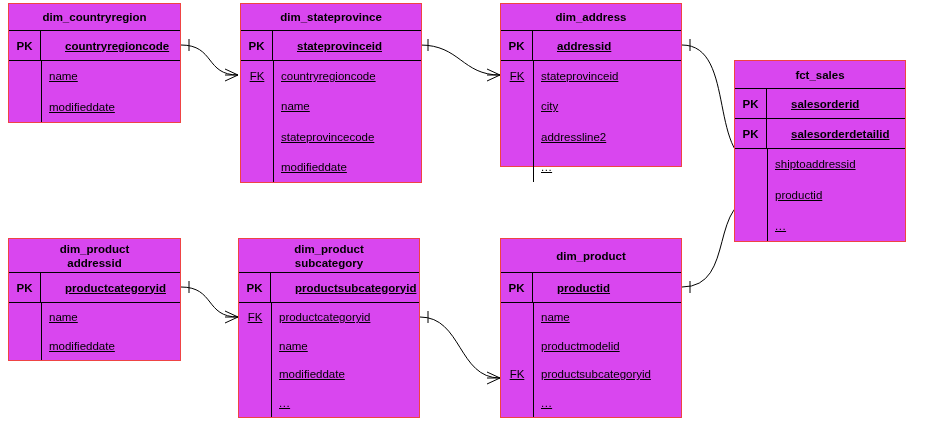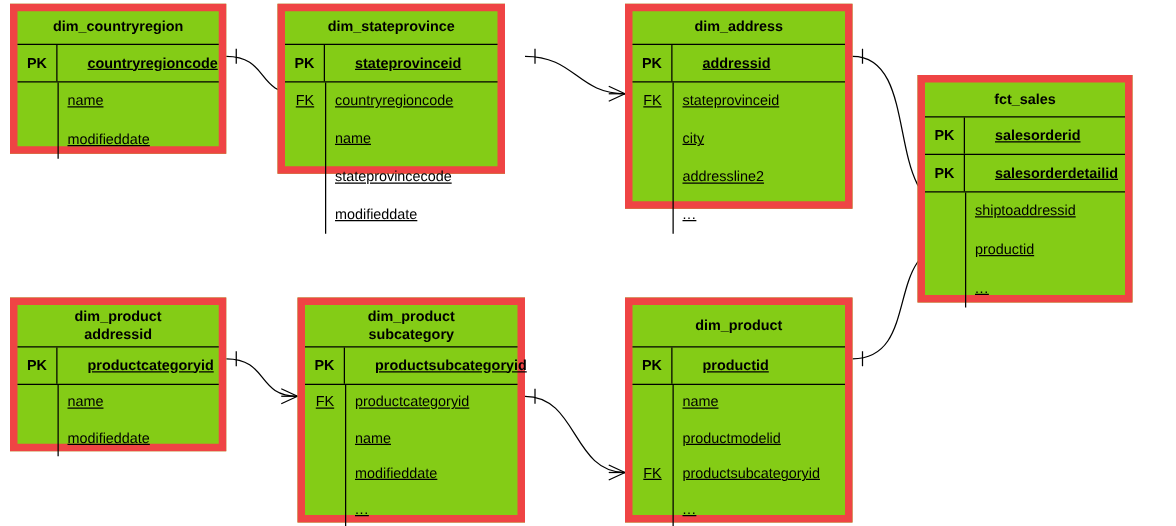--- a/index.html
+++ b/index.html
@@ -24,22 +24,22 @@
   #edges {
     position: absolute;
     left: 0; top: 0;
     width: 941px;
     height: 421px;
     pointer-events: none;
   }
   .entity {
     position: absolute;
     box-sizing: border-box;
-    border: 6px solid #ef4444;
-    background: #84cc16;
+    border: 1px solid #ef4444;
+    background: #d946ef;
   }
   .entity-title {
     box-sizing: border-box;
     width: 100%;
     border-bottom: 1px solid #000000;
     text-align: center;
     font-size: 11.5px;
     font-weight: bold;
     line-height: 14px;
     display: flex;
@@ -174,21 +174,21 @@
         <div class="body-row">
           <div class="body-keycol fk"></div>
           <div class="attr-name">name</div>
         </div>
         <div class="body-row">
           <div class="body-keycol fk"></div>
           <div class="attr-name">modifieddate</div>
         </div>
       </div>
     </div>
-    <div class="entity" style="left: 222px; top: 3px; width: 182px; height: 136px;">
+    <div class="entity" style="left: 240px; top: 3px; width: 182px; height: 180px;">
       <div class="entity-title" style="height: 27px;"><span>dim_stateprovince</span></div>
       <div class="attr-row keyrow" style="height: 30px;">
         <div class="key-cell pk">PK</div>
         <div class="attr-name pk">stateprovinceid</div>
       </div>
       <div class="body-block" style="height: 121px; position: relative;">
         <div class="divider" style="left: 32px;"></div>
         <div class="body-row">
           <div class="body-keycol fk">FK</div>
           <div class="attr-name">countryregioncode</div>

